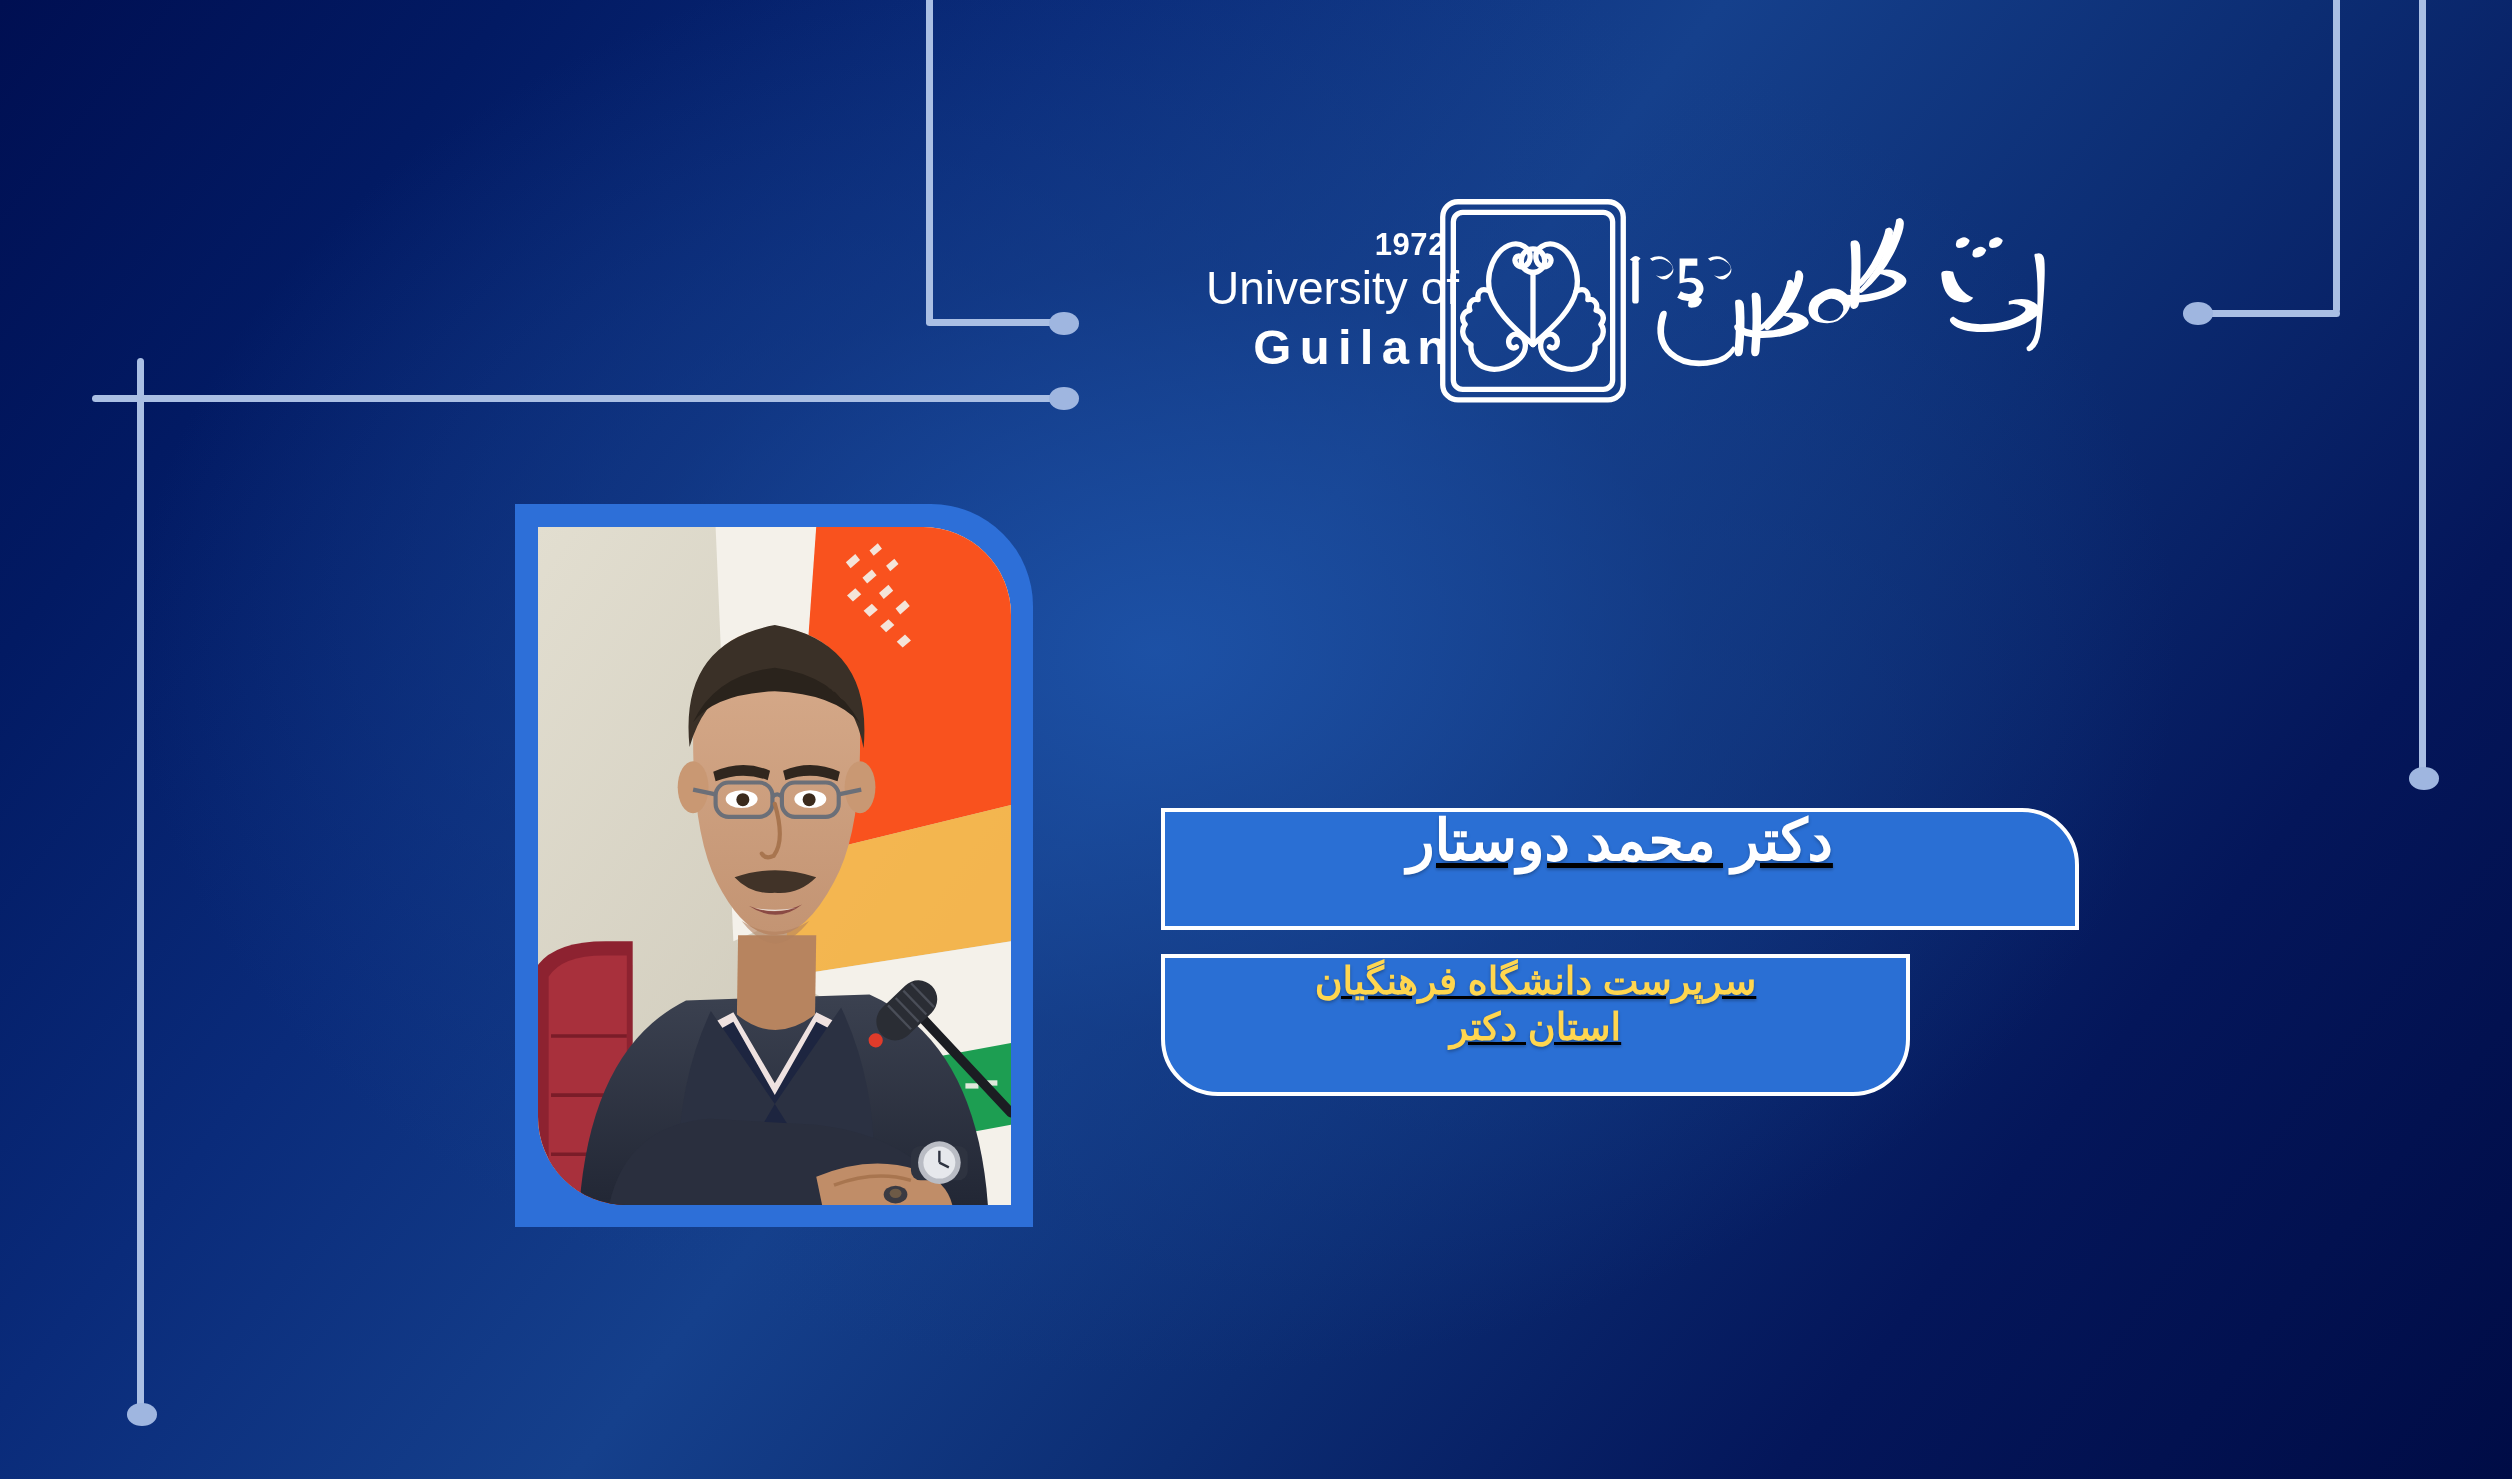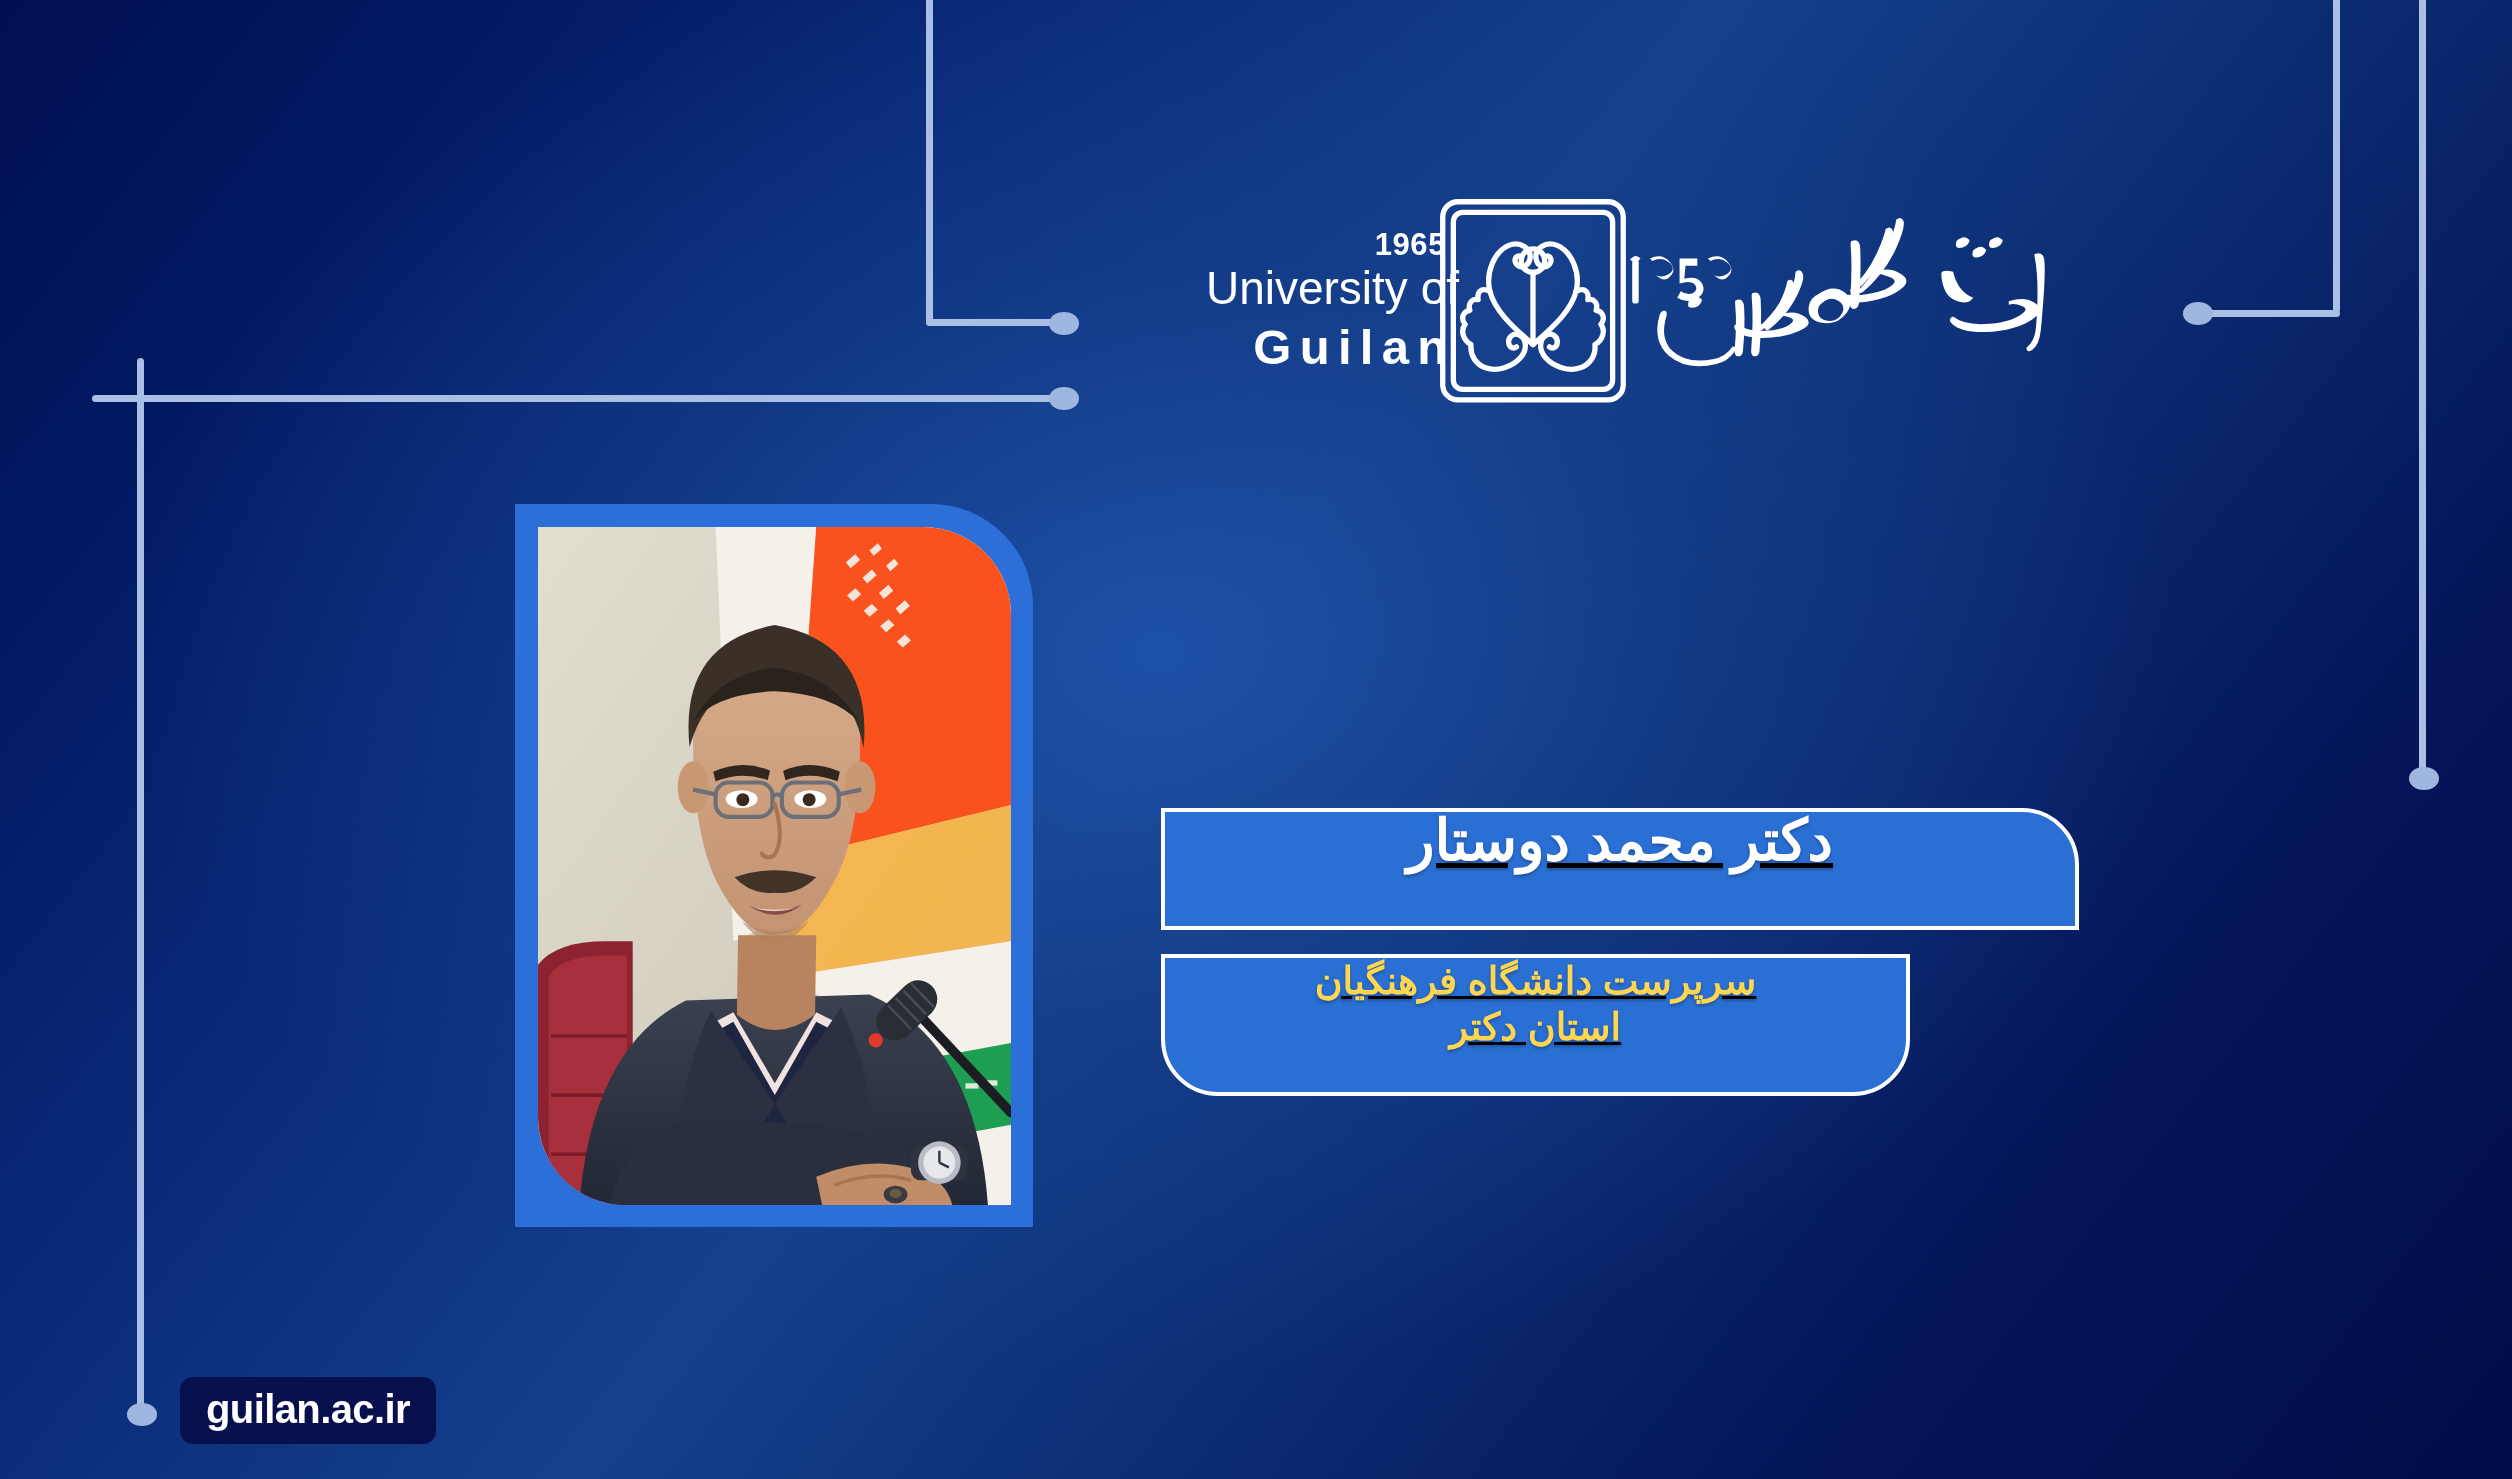--- a/index.html
+++ b/index.html
@@ -141,21 +141,21 @@
   <div class="vline" style="left:2333px; top:-6px; width:6.5px; height:319px;"></div>
   <div class="hline" style="left:2196px; top:310px; width:144px; height:6.5px;"></div>
   <div class="dot" style="left:2183px; top:302px; width:30px; height:22.5px;"></div>
 
   <div class="vline" style="left:2419px; top:-6px; width:6.5px; height:781px;"></div>
   <div class="dot" style="left:2409px; top:767px; width:30px; height:22.5px;"></div>
 
   <div id="logo-lockup">
 
     <div id="logo-en">
-      <div id="logo-year-en">1965</div>
+      <div id="logo-year-en">1972</div>
       <div id="logo-univ-of">University of</div>
       <div id="logo-guilan">Guilan</div>
     </div>
 
     <div id="logo-emblem">
       <svg viewBox="0 0 322 352" fill="none" stroke="#ffffff" stroke-width="9" stroke-linecap="round" stroke-linejoin="round">
         <rect x="8" y="8" width="306" height="336" rx="26" ry="26"></rect>
         <rect x="26" y="26" width="270" height="300" rx="16" ry="16"></rect>
 
         <circle cx="161" cy="108" r="20"></circle>
@@ -394,18 +394,15 @@
     <span>دکتر محمد دوستار</span>
   </div>
 
   <div class="plate" id="title-plate">
     <span>
       <span>سرپرست دانشگاه فرهنگیان</span><br>
       <span>استان دکتر</span>
     </span>
   </div>
 
-  <div id="url-badge">
-    <span>guilan.ac.ir</span>
-  </div>
 
 </div>
 
 
 </body></html>

